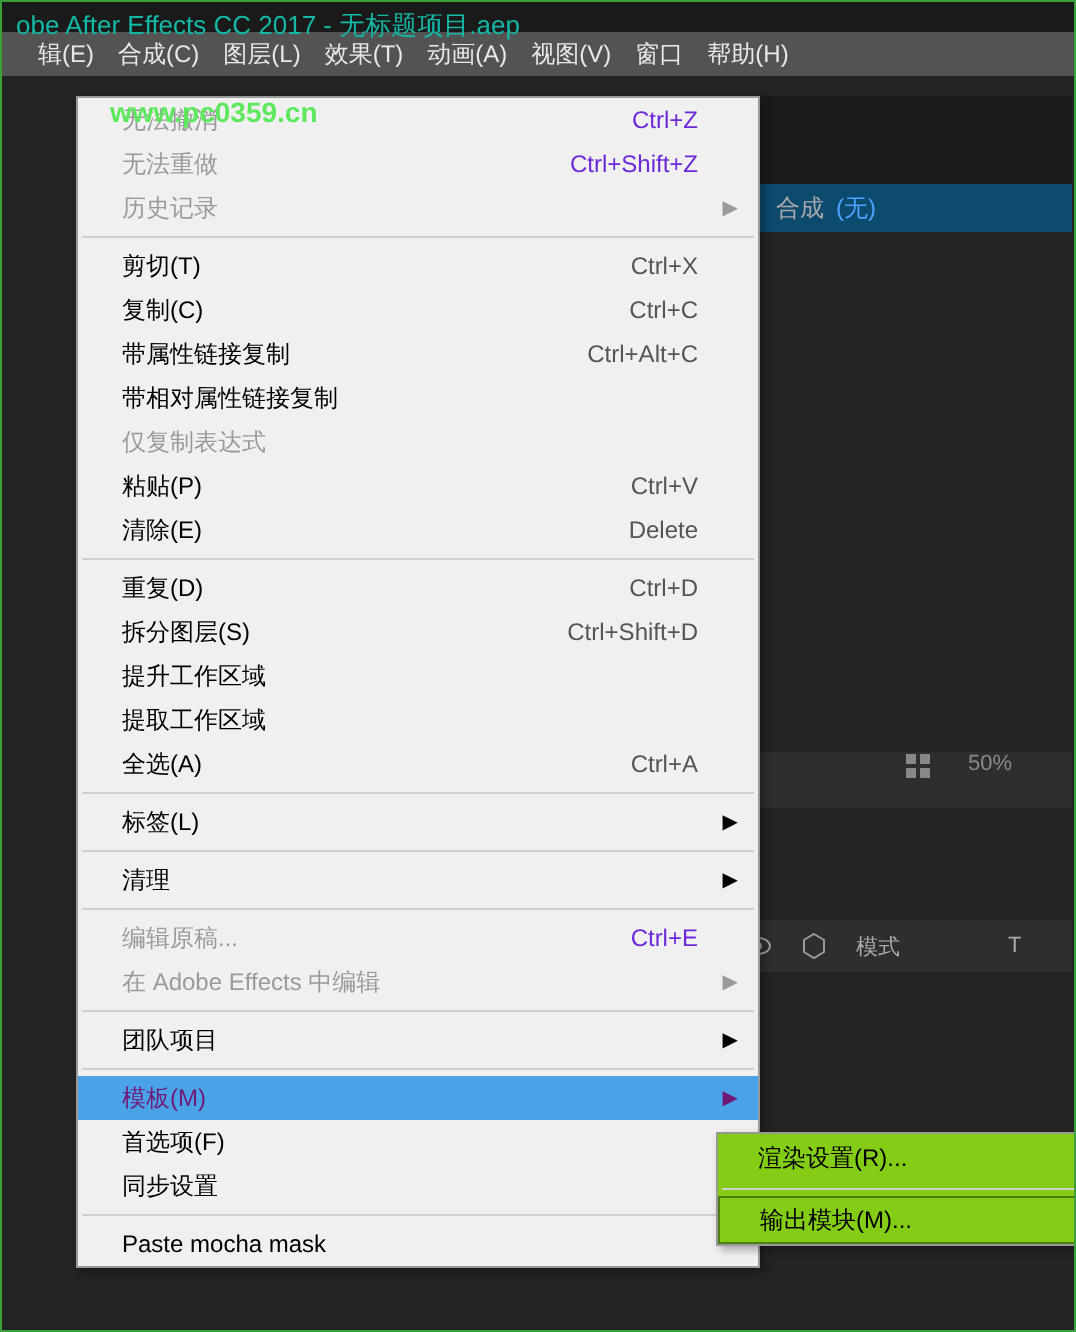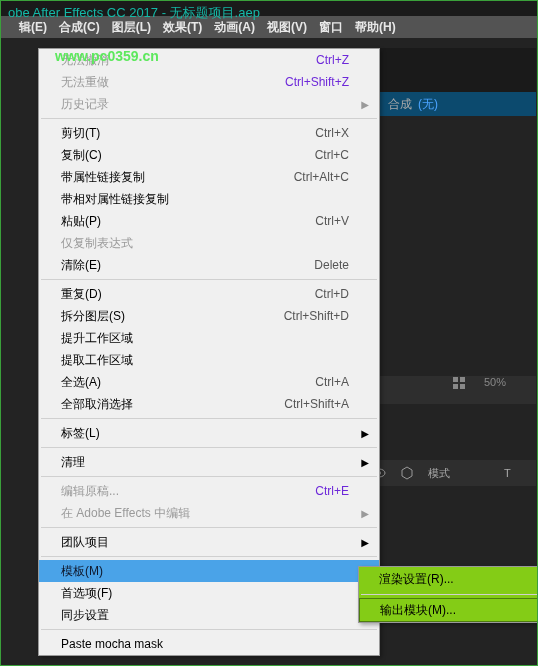--- a/index.html
+++ b/index.html
@@ -1,35 +1,35 @@
 <!DOCTYPE html>
 <html><head>
 <meta charset="utf-8">
 <style>
 * { margin: 0; padding: 0; box-sizing: border-box; font-family: "Microsoft YaHei", "Segoe UI", sans-serif; }
 body { width: 538px; height: 666px; background: #232323; overflow: hidden; position: relative; }
 
 .titlebar { height: 16px; background: #1a1a1a; color: #14b8a6; font-size: 13px; padding: 4px 8px; }
 
-.menubar { height: 22px; background: #535353; color: #e8e8e8; font-size: 12px; display: flex; align-items: center; padding-left: 15px; gap: 4px; font-weight: bold; }
+.menubar { height: 22px; background: #535353; color: #e8e8e8; font-size: 12px; display: flex; align-items: center; padding-left: 15px; gap: 4px; }
 .menubar span { padding: 2px 4px; cursor: default; }
 
 .watermark { position: absolute; left: 55px; top: 48px; color: #5de85d; font-size: 14px; font-weight: bold; z-index: 20; pointer-events: none; }
 .bg-dark-panel { position: absolute; top: 48px; left: 360px; right: 2px; height: 50px; background: #1a1a1a; border-bottom: 1px solid #000; }
 .bg-comp-row { position: absolute; top: 92px; left: 360px; right: 2px; height: 24px; background: #0c4a6e; display: flex; align-items: center; gap: 6px; padding-left: 8px; font-size: 12px; color: #aaa; }
 .bg-comp-row .none { color: #4aa3ff; }
 .bg-icon { width: 14px; height: 14px; display: inline-block; }
 
 .bg-mid { position: absolute; top: 376px; left: 360px; right: 2px; height: 28px; background: #2e2e2e; display: flex; align-items: flex-start; justify-content: flex-end; gap: 18px; font-size: 11px; color: #888; padding-right: 30px; }
 .bg-footer-row { position: absolute; top: 460px; left: 360px; right: 2px; height: 26px; background: #2e2e2e; display: flex; align-items: center; gap: 14px; font-size: 11px; color: #aaa; padding-left: 12px; }
 
 .dropdown { position: absolute; left: 18px; top: 48px; width: 342px; background: #f0f0f0; border: 1px solid #999; box-shadow: 2px 2px 4px rgba(0,0,0,0.3); z-index: 10; font-size: 12px; margin-left: 20px; }
 .menu-item { display: flex; justify-content: space-between; align-items: center; height: 22px; padding: 0 30px 0 22px; color: #000; cursor: default; position: relative; }
 .menu-item.disabled { color: #9a9a9a; }
-.menu-item.highlighted { background: #4aa3e8; color: #0f172a; }
+.menu-item.highlighted { background: #4aa3e8; color: #701a75; }
 .menu-item .shortcut { color: #555; font-size: 12px; }
 .menu-item.disabled .shortcut { color: #6d28d9; }
 .menu-item .arrow { position: absolute; right: 10px; font-size: 10px; }
 .separator { height: 1px; background: #d0d0d0; margin: 3px 2px; }
 
 .submenu { position: absolute; left: 358px; top: 566px; width: 193px; background: #84cc16; border: 1px solid #999; box-shadow: 2px 2px 4px rgba(0,0,0,0.3); z-index: 11; font-size: 12px; text-align: center; }
 .sub-item { height: 24px; display: flex; align-items: center; padding: 0 12px 0 20px; color: #000; cursor: default; }
 .highlight-box { border: 1px solid #4d7c0f; }
 
 .border-frame { position: absolute; inset: 0; border: 1px solid #3aa03a; pointer-events: none; z-index: 30; }
@@ -119,27 +119,27 @@
       <span>复制(C)</span>
       <span class="shortcut">Ctrl+C</span>
     </div>
     <div class="menu-item">
       <span>带属性链接复制</span>
       <span class="shortcut">Ctrl+Alt+C</span>
     </div>
     <div class="menu-item">
       <span>带相对属性链接复制</span>
     </div>
+    <div class="menu-item disabled">
+      <span>仅复制表达式</span>
+    </div>
     <div class="menu-item">
       <span>粘贴(P)</span>
       <span class="shortcut">Ctrl+V</span>
     </div>
-    <div class="menu-item disabled">
-      <span>仅复制表达式</span>
-    </div>
     <div class="menu-item">
       <span>清除(E)</span>
       <span class="shortcut">Delete</span>
     </div>
     <div class="separator"></div>
     <div class="menu-item">
       <span>重复(D)</span>
       <span class="shortcut">Ctrl+D</span>
     </div>
     <div class="menu-item">
@@ -149,24 +149,20 @@
     <div class="menu-item">
       <span>提升工作区域</span>
     </div>
     <div class="menu-item">
       <span>提取工作区域</span>
     </div>
     <div class="menu-item">
       <span>全选(A)</span>
       <span class="shortcut">Ctrl+A</span>
     </div>
-    <div class="menu-item">
-      <span>全部取消选择</span>
-      <span class="shortcut">Ctrl+Shift+A</span>
-    </div>
     <div class="separator"></div>
     <div class="menu-item">
       <span>标签(L)</span>
       <span class="arrow">▶</span>
     </div>
     <div class="separator"></div>
     <div class="menu-item">
       <span>清理</span>
       <span class="arrow">▶</span>
     </div>

